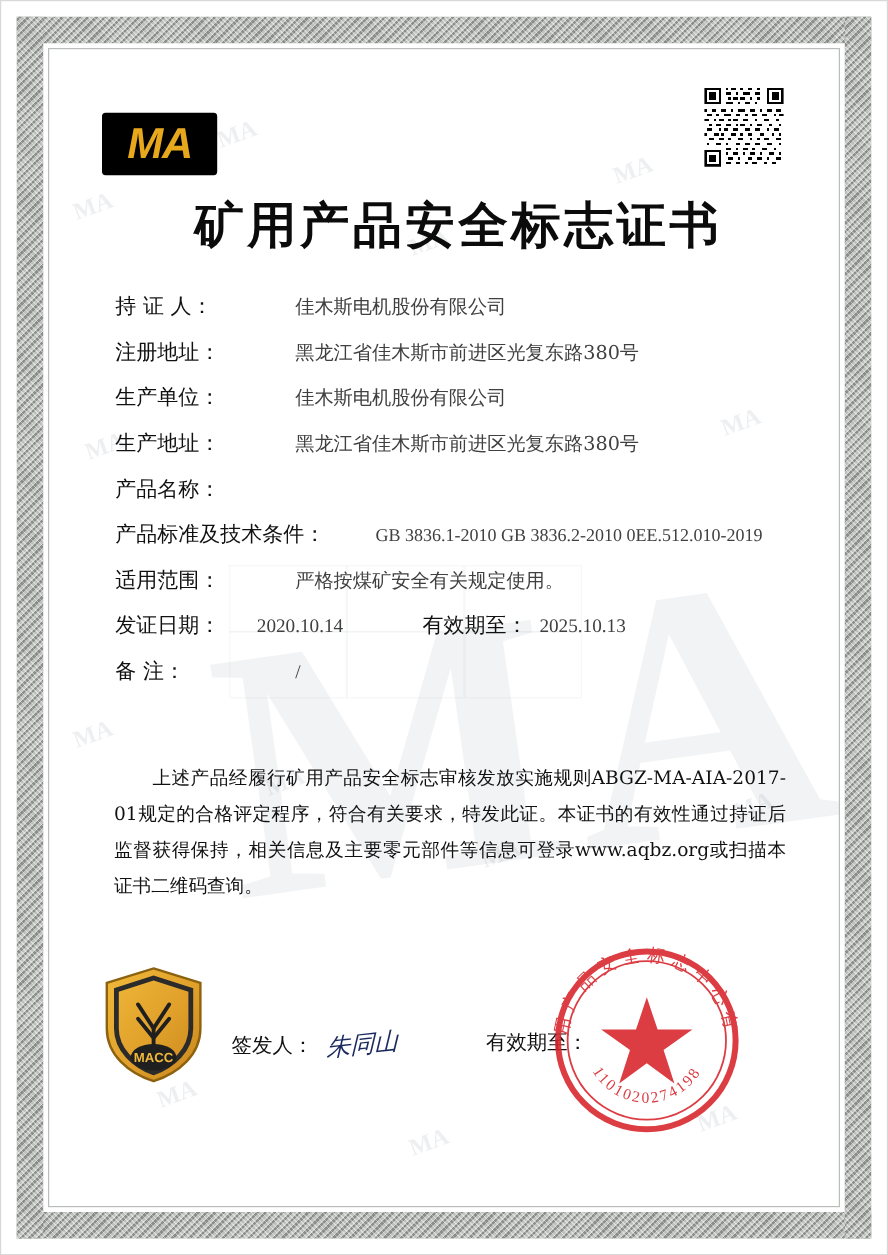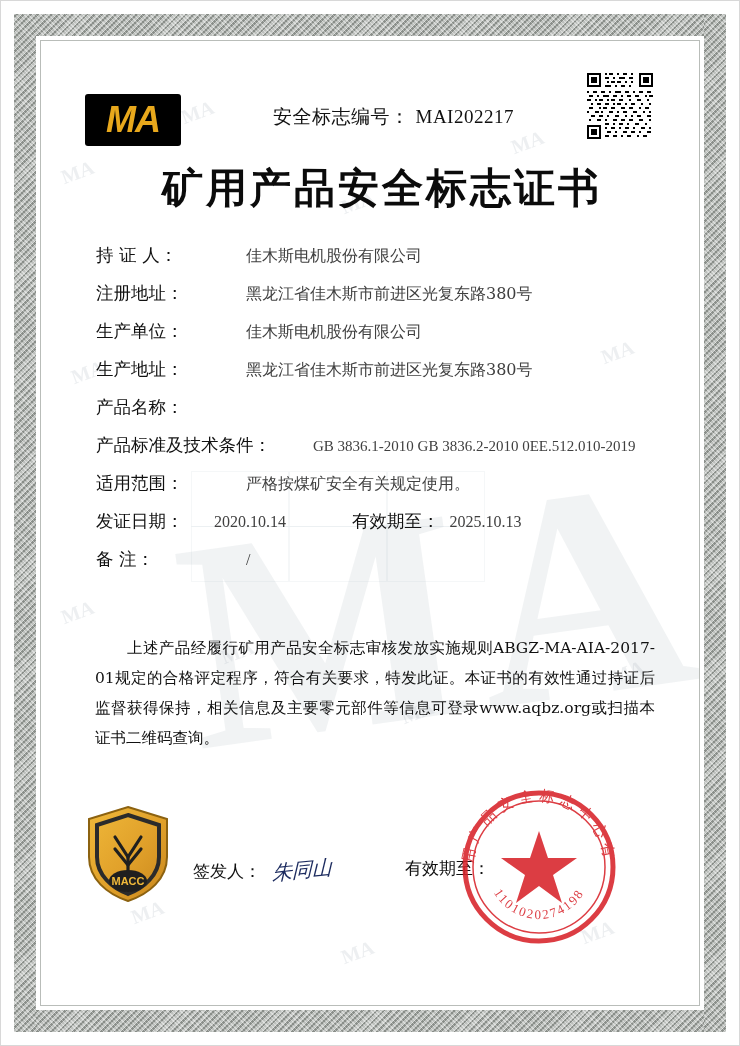--- a/index.html
+++ b/index.html
@@ -299,23 +299,20 @@
     <div class="wm-grid-cell" style="left:248px; top:485px;"></div>
     <div class="wm-grid-cell" style="left:346px; top:485px;"></div>
   </div>
 
   <div class="content">
 
     <div class="ma-logo">
       <span class="ma-text">MA</span>
     </div>
 
-    <div class="serial-row">
-      <span class="serial-label">安全标志编号：</span><span class="serial-value">MAI202217</span>
-    </div>
 
     <div class="qr">
       <svg class="qr-inner" width="66" height="66" viewBox="0 0 33 33" shape-rendering="crispEdges">
         <rect width="33" height="33" fill="#ffffff"></rect>
         <g fill="#000000">
           <rect x="0" y="0" width="7" height="7"></rect>
             <rect x="1" y="1" width="5" height="5" fill="#fff"></rect>
             <rect x="2" y="2" width="3" height="3"></rect>
           <rect x="26" y="0" width="7" height="7"></rect>
             <rect x="27" y="1" width="5" height="5" fill="#fff"></rect>

